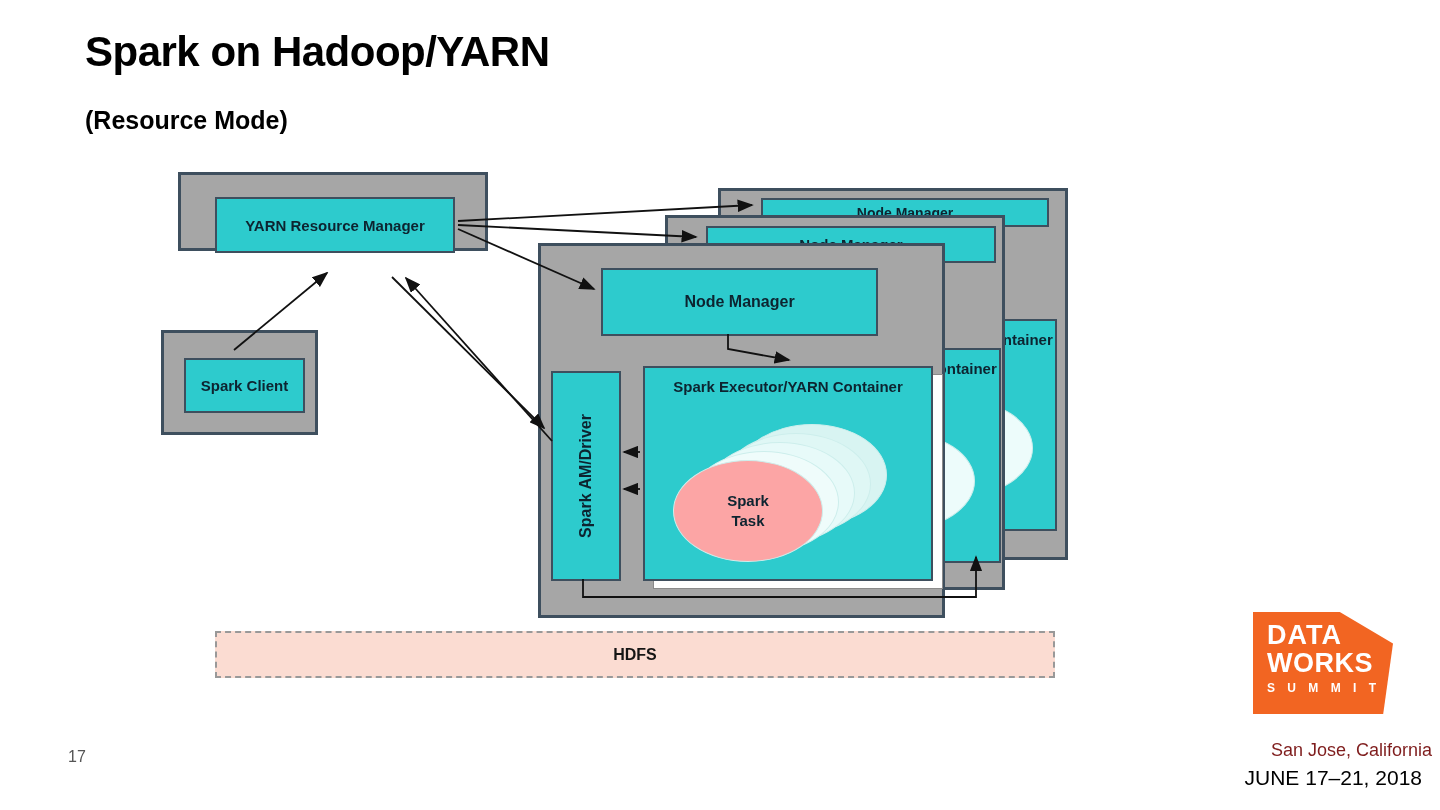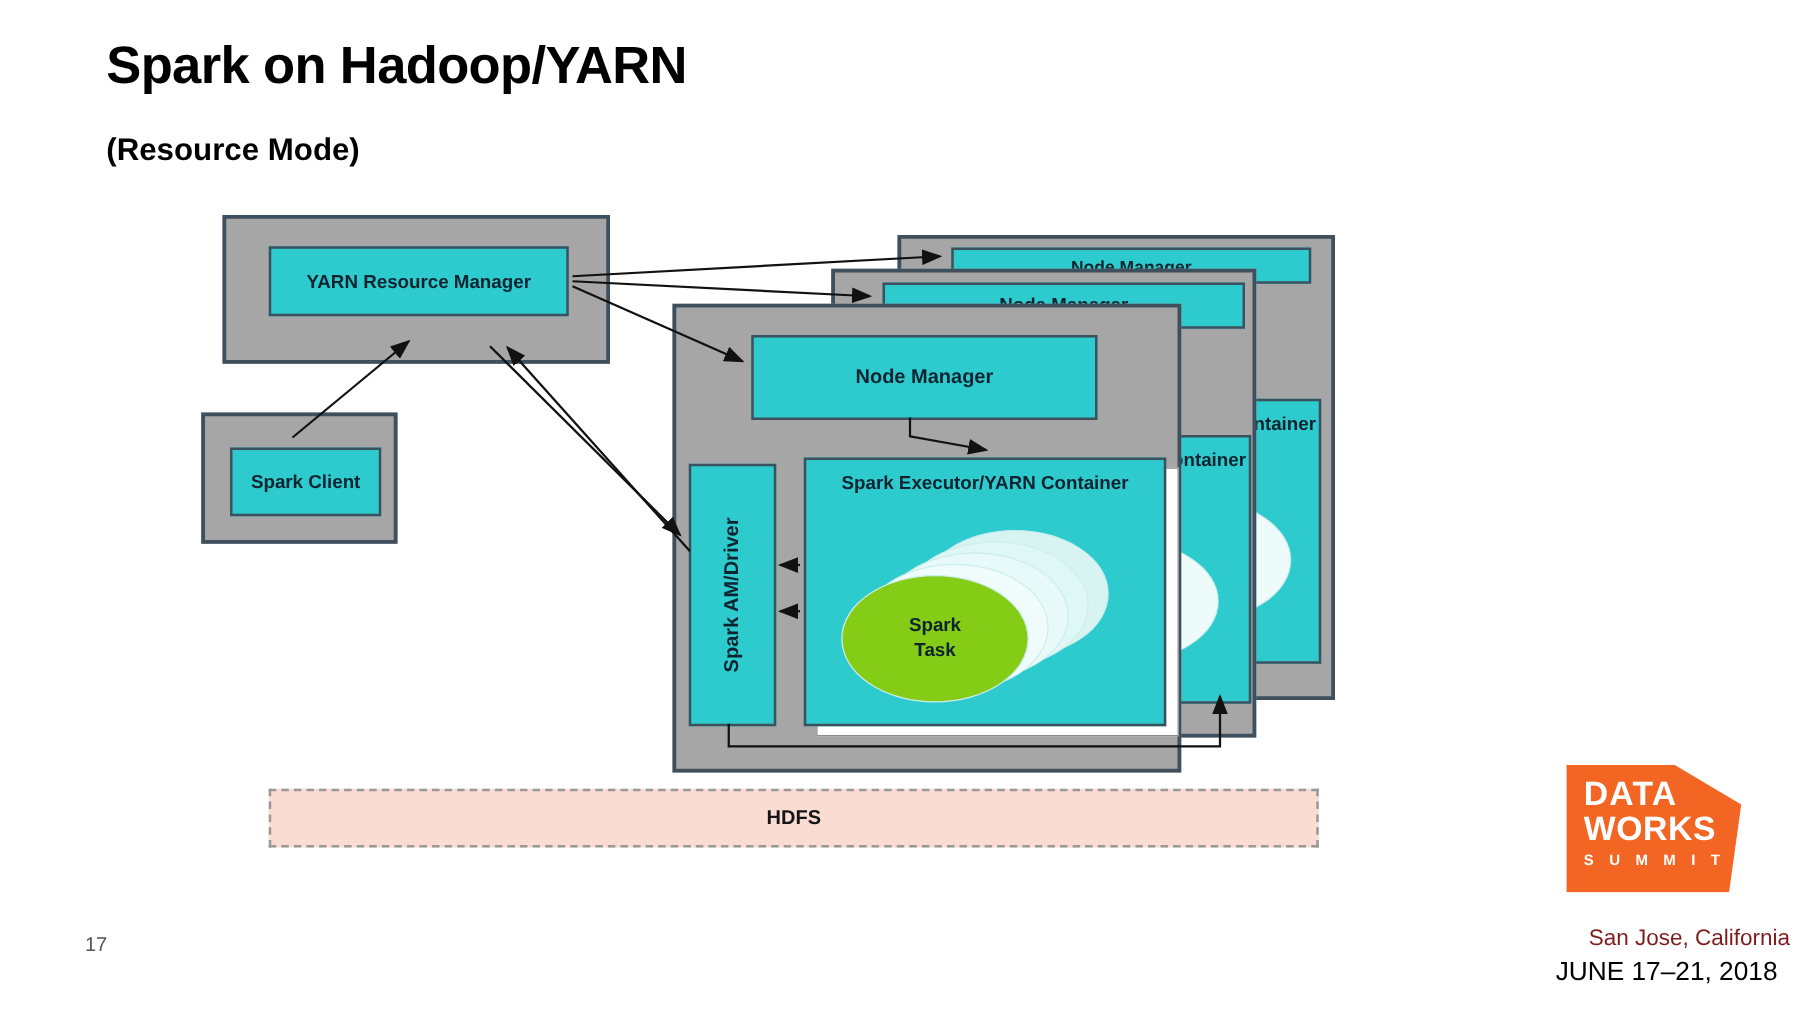--- a/index.html
+++ b/index.html
@@ -12,21 +12,21 @@
   .slide{position:relative;width:1440px;height:810px;background:#fff;}
 
   .title{position:absolute;left:85px;top:28px;font-size:42px;font-weight:700;color:#000;letter-spacing:-0.5px;}
   .subtitle{position:absolute;left:85px;top:106px;font-size:25px;font-weight:700;color:#000;}
 
   .gbox{position:absolute;background:var(--gray);border:3px solid var(--border);}
   .tbox{position:absolute;background:var(--teal);border:2px solid var(--border);
         display:flex;align-items:center;justify-content:center;
         font-weight:700;color:#0d2430;text-align:center;}
 
-  .rm-outer{left:178px;top:172px;width:310px;height:119px;}
+  .rm-outer{left:178px;top:172px;width:310px;height:79px;}
   .rm-inner{left:34px;top:22px;width:240px;height:56px;font-size:15px;}
 
   .client-outer{left:161px;top:330px;width:157px;height:105px;}
   .client-inner{left:20px;top:25px;width:121px;height:55px;font-size:15px;}
 
   .node{overflow:hidden;}
   .node-back{left:718px;top:188px;width:350px;height:372px;z-index:1;}
   .node-mid{left:665px;top:215px;width:340px;height:375px;z-index:2;}
   .node-front{left:538px;top:243px;width:407px;height:375px;z-index:3;overflow:visible;}
 
@@ -48,21 +48,21 @@
   .node-mid .exec{left:95px;top:130px;width:238px;height:215px;}
   .node-back .exec{left:98px;top:128px;width:238px;height:212px;}
   .exec-label{position:absolute;top:10px;left:50%;transform:translateX(-50%);
               white-space:nowrap;font-weight:700;font-size:15px;color:#0d2430;}
 
   .ell{position:absolute;width:150px;height:102px;border-radius:50%;border:1px solid #cdeeec;}
   .e5{left:92px;top:56px;background:#D8F4F2;}
   .e4{left:76px;top:65px;background:#DFF7F5;}
   .e3{left:60px;top:74px;background:#E7FAF9;}
   .e2{left:44px;top:83px;background:#EFFCFB;}
-  .e1{left:28px;top:92px;background:#84cc16;display:flex;flex-direction:column;
+  .e1{left:28px;top:92px;background:#fca5a5;display:flex;flex-direction:column;
       align-items:center;justify-content:center;font-weight:700;font-size:15px;color:#0d2430;line-height:1.35;}
   .ell-s{position:absolute;width:150px;height:98px;border-radius:50%;background:#EDFCFB;border:1px solid #cdeeec;}
   .node-mid .ell-s{left:60px;top:82px;}
   .node-back .ell-s{left:62px;top:78px;}
 
   .hdfs{position:absolute;left:215px;top:631px;width:840px;height:47px;
         background:var(--pink);border:2px dashed #999;
         display:flex;align-items:center;justify-content:center;
         font-weight:700;font-size:16px;color:#151515;z-index:4;}
 

